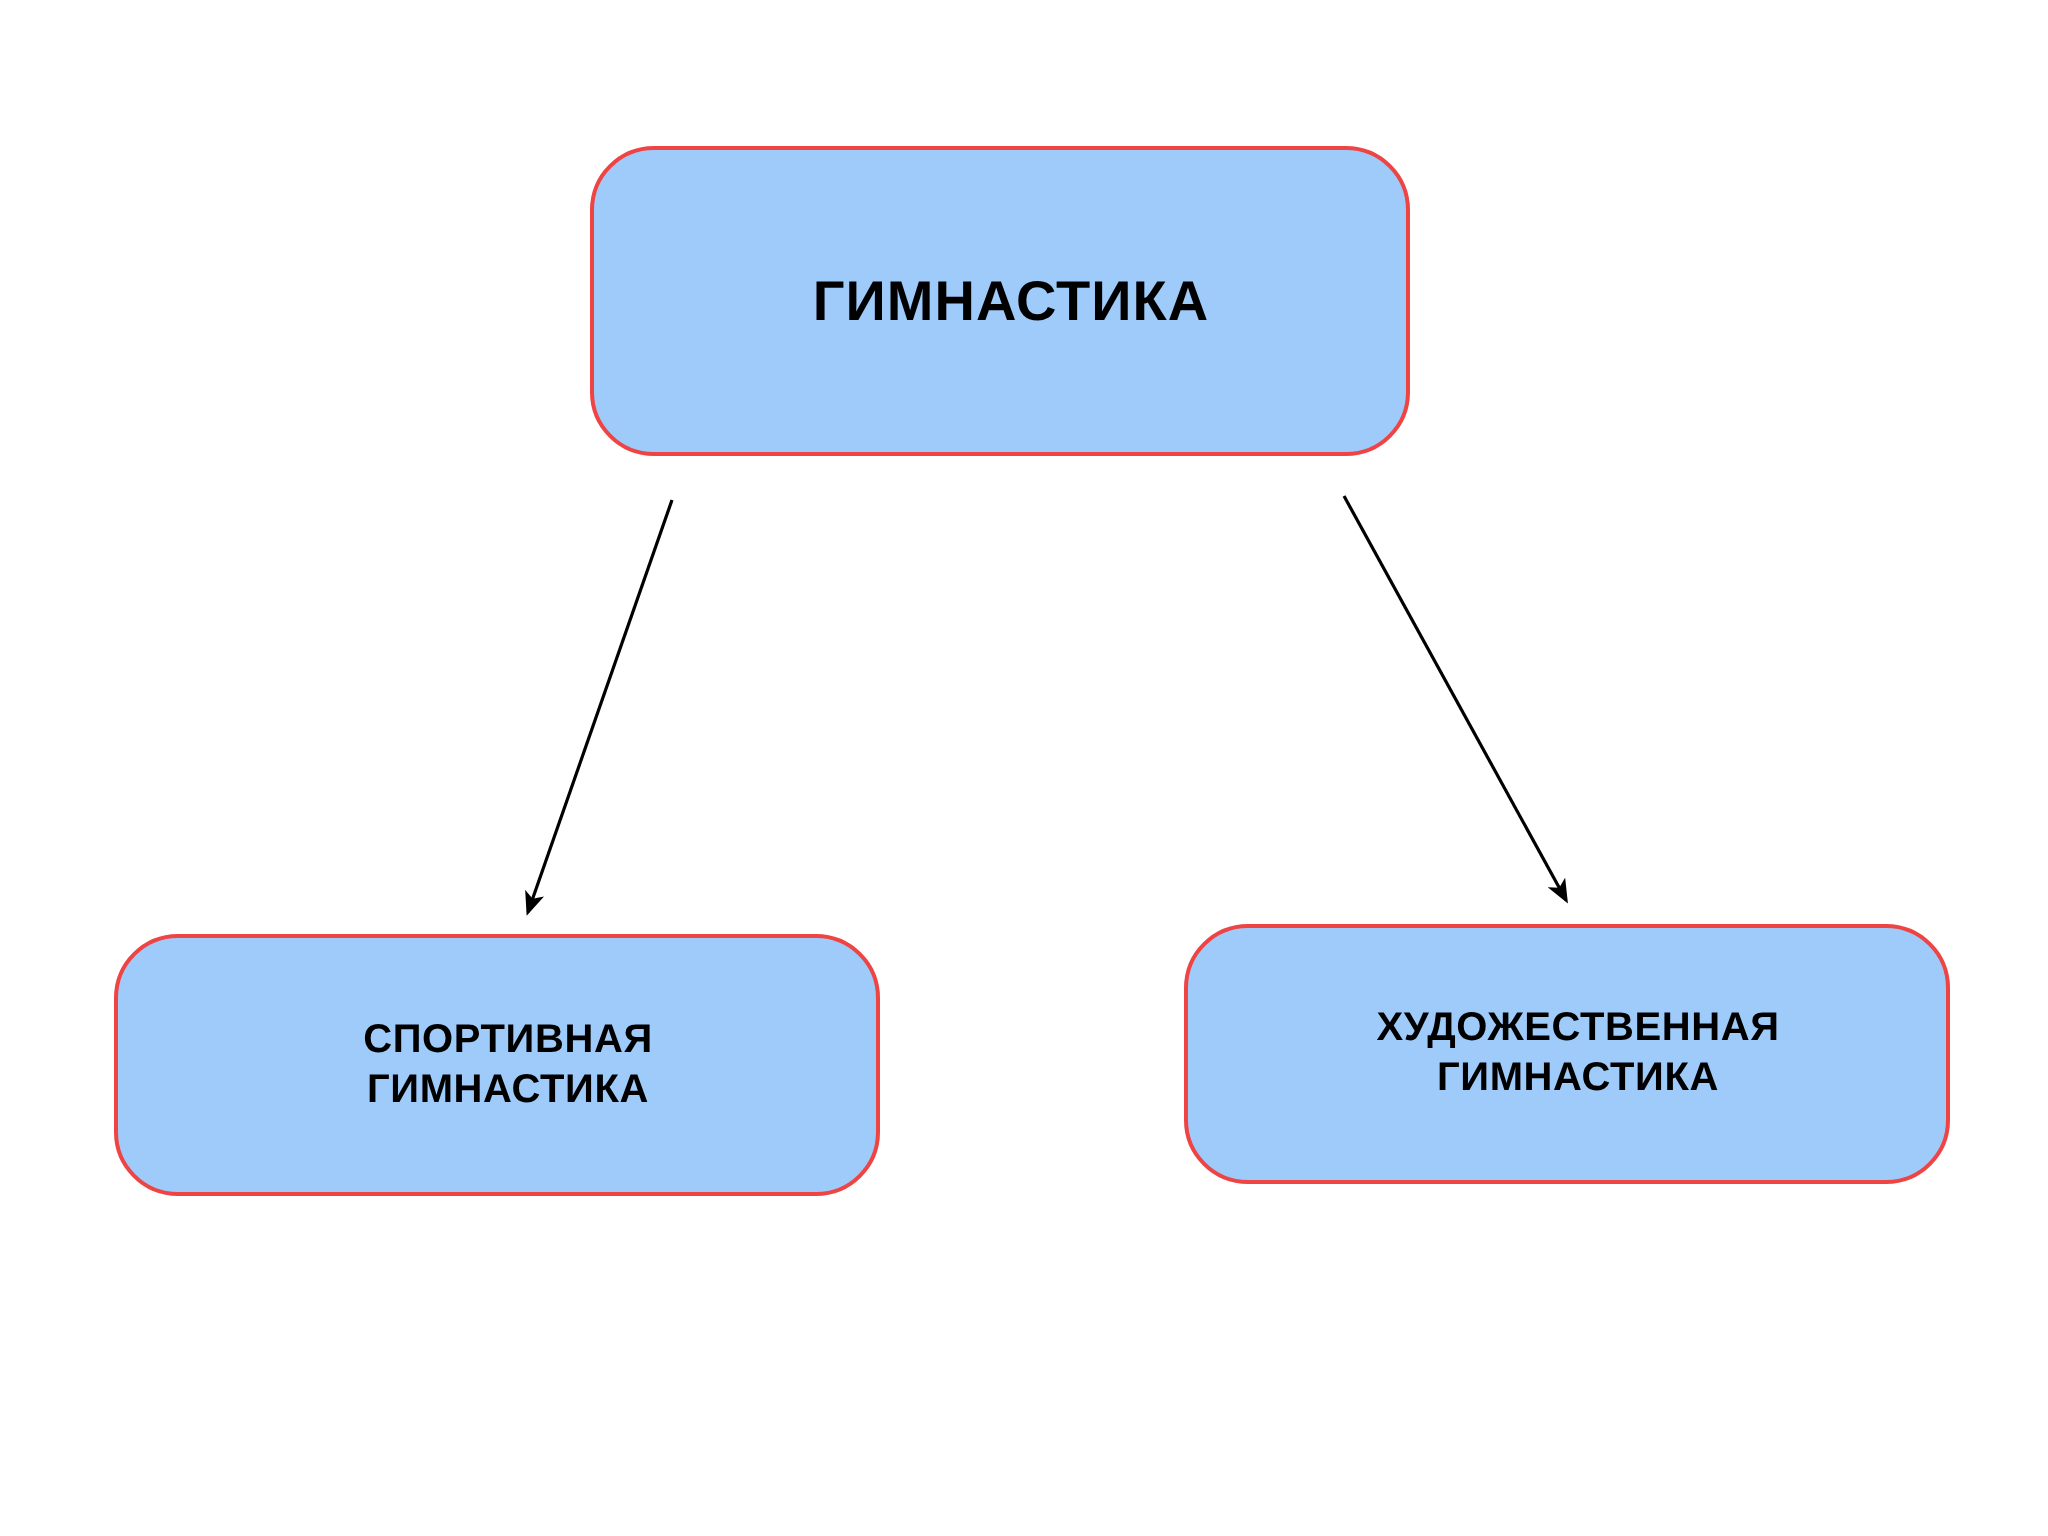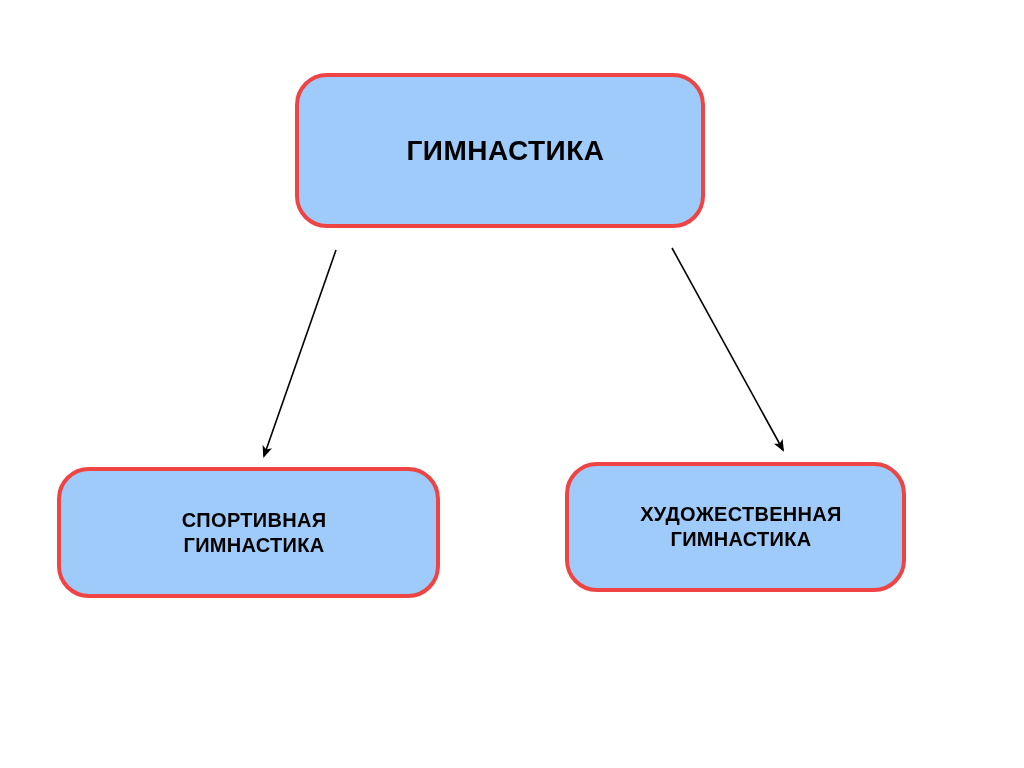--- a/index.html
+++ b/index.html
@@ -12,21 +12,21 @@
     position: relative;
     width: 1024px;
     height: 768px;
     background: #ffffff;
     overflow: hidden;
   }
   .node {
     position: absolute;
     box-sizing: border-box;
     background: #9FCBFA;
-    border: 4px solid #ef4444;
+    border: 2px solid #ef4444;
     border-radius: 32px;
     display: flex;
     flex-direction: column;
     align-items: center;
     justify-content: center;
     text-align: center;
     color: #000000;
     font-weight: bold;
     padding-left: 11px;
   }
@@ -43,23 +43,23 @@
     line-height: 1.25;
     letter-spacing: 0.3px;
   }
   .node-sport {
     left: 57px;
     top: 467px;
     width: 383px;
     height: 131px;
   }
   .node-art {
-    left: 565px;
+    left: 592px;
     top: 462px;
-    width: 341px;
+    width: 383px;
     height: 130px;
   }
   .node-line {
     display: block;
   }
   .arrows {
     position: absolute;
     left: 0;
     top: 0;
     width: 1024px;

